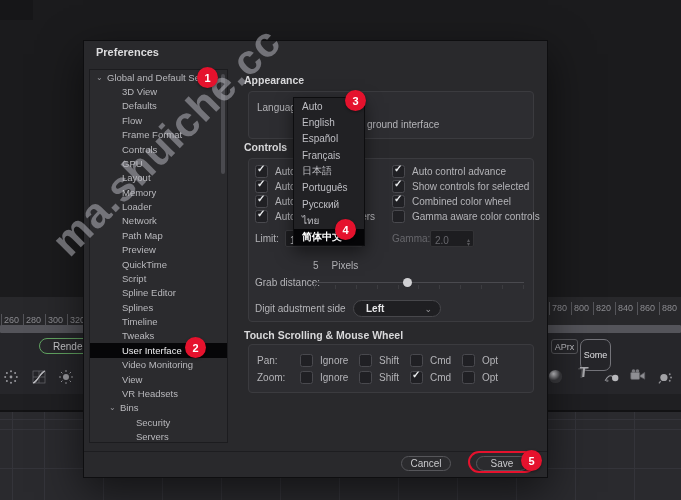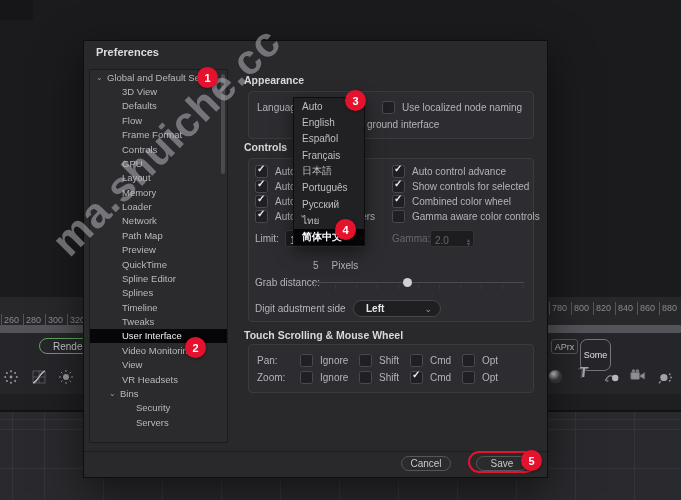--- a/index.html
+++ b/index.html
@@ -255,20 +255,23 @@
       <div class="trow d1">
           <span>Path Map</span>
         </div>
       <div class="trow d1">
           <span>Preview</span>
         </div>
       <div class="trow d1">
           <span>QuickTime</span>
         </div>
       <div class="trow d1">
+          <span>Script</span>
+        </div>
+      <div class="trow d1">
           <span>Spline Editor</span>
         </div>
       <div class="trow d1">
           <span>Splines</span>
         </div>
       <div class="trow d1">
           <span>Timeline</span>
         </div>
       <div class="trow d1">
           <span>Tweaks</span>
@@ -294,26 +297,20 @@
         </div>
       <div class="trow d2">
           <span>Servers</span>
         </div>
       <div id="tree-thumb"></div>
     </div>
 
     <div class="hdr" style="left:160px;top:33px;">Appearance</div>
     <div class="box" id="box-appearance">
       <span class="lab abs" style="left:8px;top:10px;">Language</span>
-      <div class="cbg abs" style="left:133px;top:9px;">
-        <span class="cb">
-            <i></i>
-          </span>
-        <span class="lab">Use localized node naming</span>
-      </div>
       <span class="lab abs" style="left:118px;top:27px;">ground interface</span>
     </div>
 
     <div class="hdr" style="left:160px;top:100px;">Controls</div>
     <div class="box" id="box-controls">
       <div class="ccol" style="left:6px;top:5px;">
         <div class="cbg">
             <span class="cb">
               <i>✓</i>
             </span>

